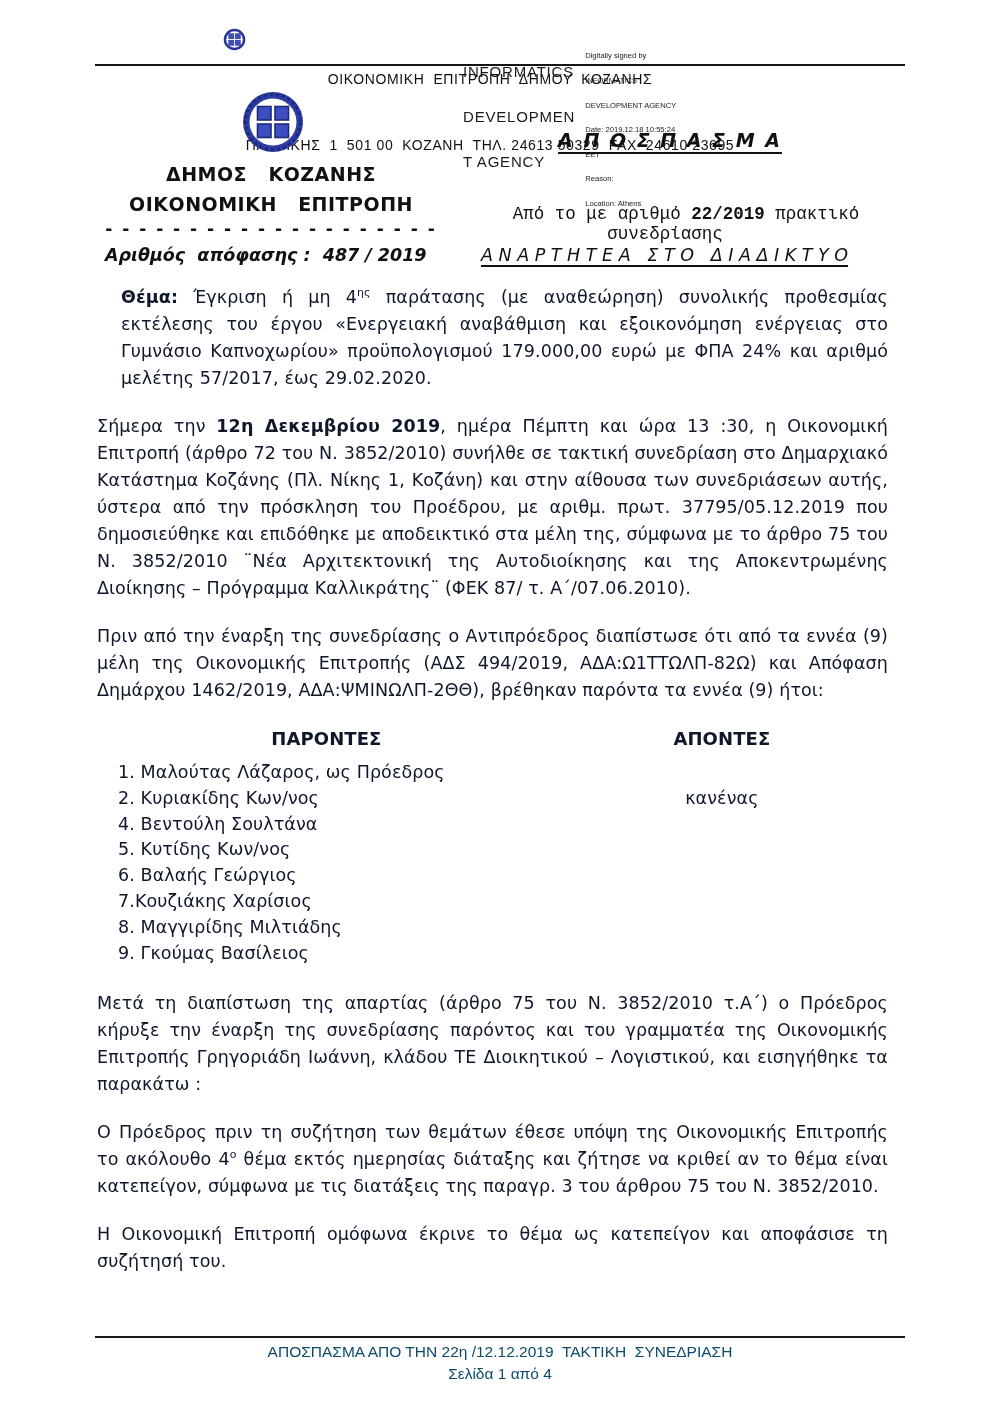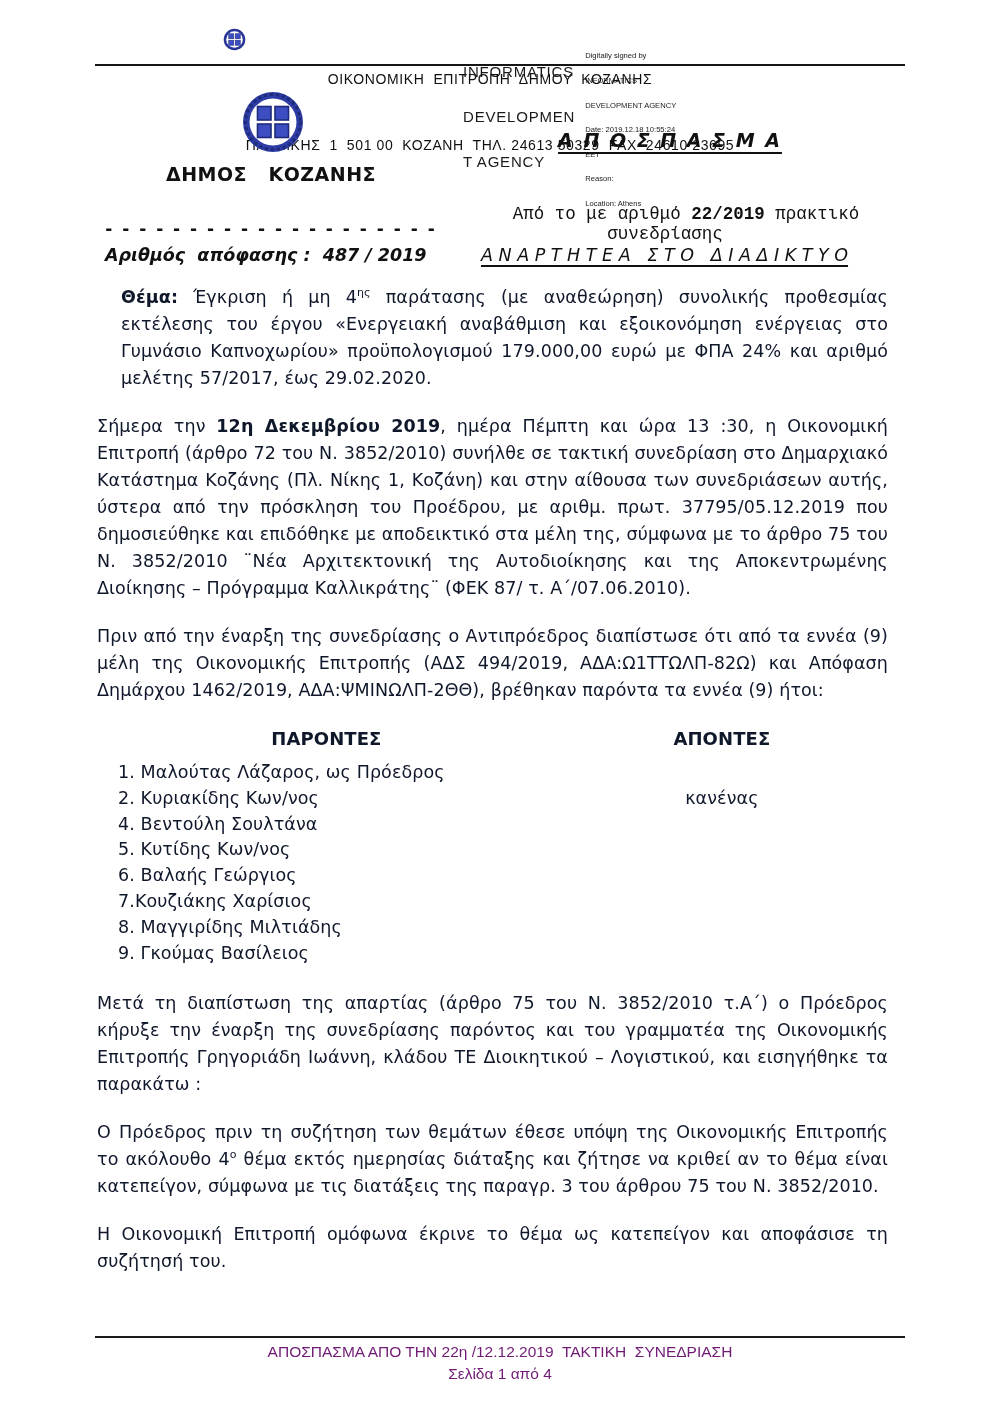--- a/index.html
+++ b/index.html
@@ -84,21 +84,21 @@
   .att-headers div { text-align: center; font-weight: bold; font-size: 18px; }
   .att-cols { display: grid; grid-template-columns: 58% 42%; }
   .att-list { list-style: none; padding-left: 21px; }
   .att-list li { line-height: 25.8px; text-align: left; }
   .absent-val { text-align: center; margin-top: 26px; line-height: 25.8px; }
 
   
   .footer-rule { position: absolute; left: 95px; top: 1336px; width: 810px; height: 2px; background: #1a1a1a; }
   .footer-line1, .footer-line2 {
     position: absolute; left: 95px; width: 810px; text-align: center;
-    font-family: "Liberation Sans", sans-serif; font-size: 15.5px; color: #701a75;
+    font-family: "Liberation Sans", sans-serif; font-size: 15.5px; color: #0c4a6e;
     white-space: pre-wrap;
   }
   .footer-line1 { top: 1343px; }
   .footer-line2 { top: 1365px; }
 </style>
 </head>
 <body>
 
 <div class="page">
 
@@ -143,20 +143,21 @@
       <circle cx="32" cy="32" r="27.5" fill="none" stroke="#1f2b7a" stroke-width="3" stroke-dasharray="3.5 2.5"></circle>
       <circle cx="32" cy="32" r="23.5" fill="#ffffff"></circle>
       <rect x="16.5" y="16.5" width="13.5" height="13.5" fill="#3d4ec2" stroke="#1f2b7a" stroke-width="1.6"></rect>
       <rect x="34" y="16.5" width="13.5" height="13.5" fill="#3d4ec2" stroke="#1f2b7a" stroke-width="1.6"></rect>
       <rect x="16.5" y="34" width="13.5" height="13.5" fill="#3d4ec2" stroke="#1f2b7a" stroke-width="1.6"></rect>
       <rect x="34" y="34" width="13.5" height="13.5" fill="#3d4ec2" stroke="#1f2b7a" stroke-width="1.6"></rect>
     </svg>
   </div>
 
   <div class="org-name">ΔΗΜΟΣ   ΚΟΖΑΝΗΣ</div>
+  <div class="org-committee">ΟΙΚΟΝΟΜΙΚΗ   ΕΠΙΤΡΟΠΗ</div>
   <div class="org-dashes">- - - - - - - - - - - - - - - - - - - -</div>
 
   <div class="apospasma">Α Π Ο Σ Π Α Σ Μ Α</div>
   <div class="from-line">
     <span>Από το με αριθμό </span><span class="b">22/2019</span><span> πρακτικό συνεδρίασης</span>
   </div>
 
   <div class="decision-no">Αριθμός  απόφασης :  487 / 2019</div>
   <div class="anartitea">Α Ν Α Ρ Τ Η Τ Ε Α   Σ Τ Ο   Δ Ι Α Δ Ι Κ Τ Υ Ο</div>
 

